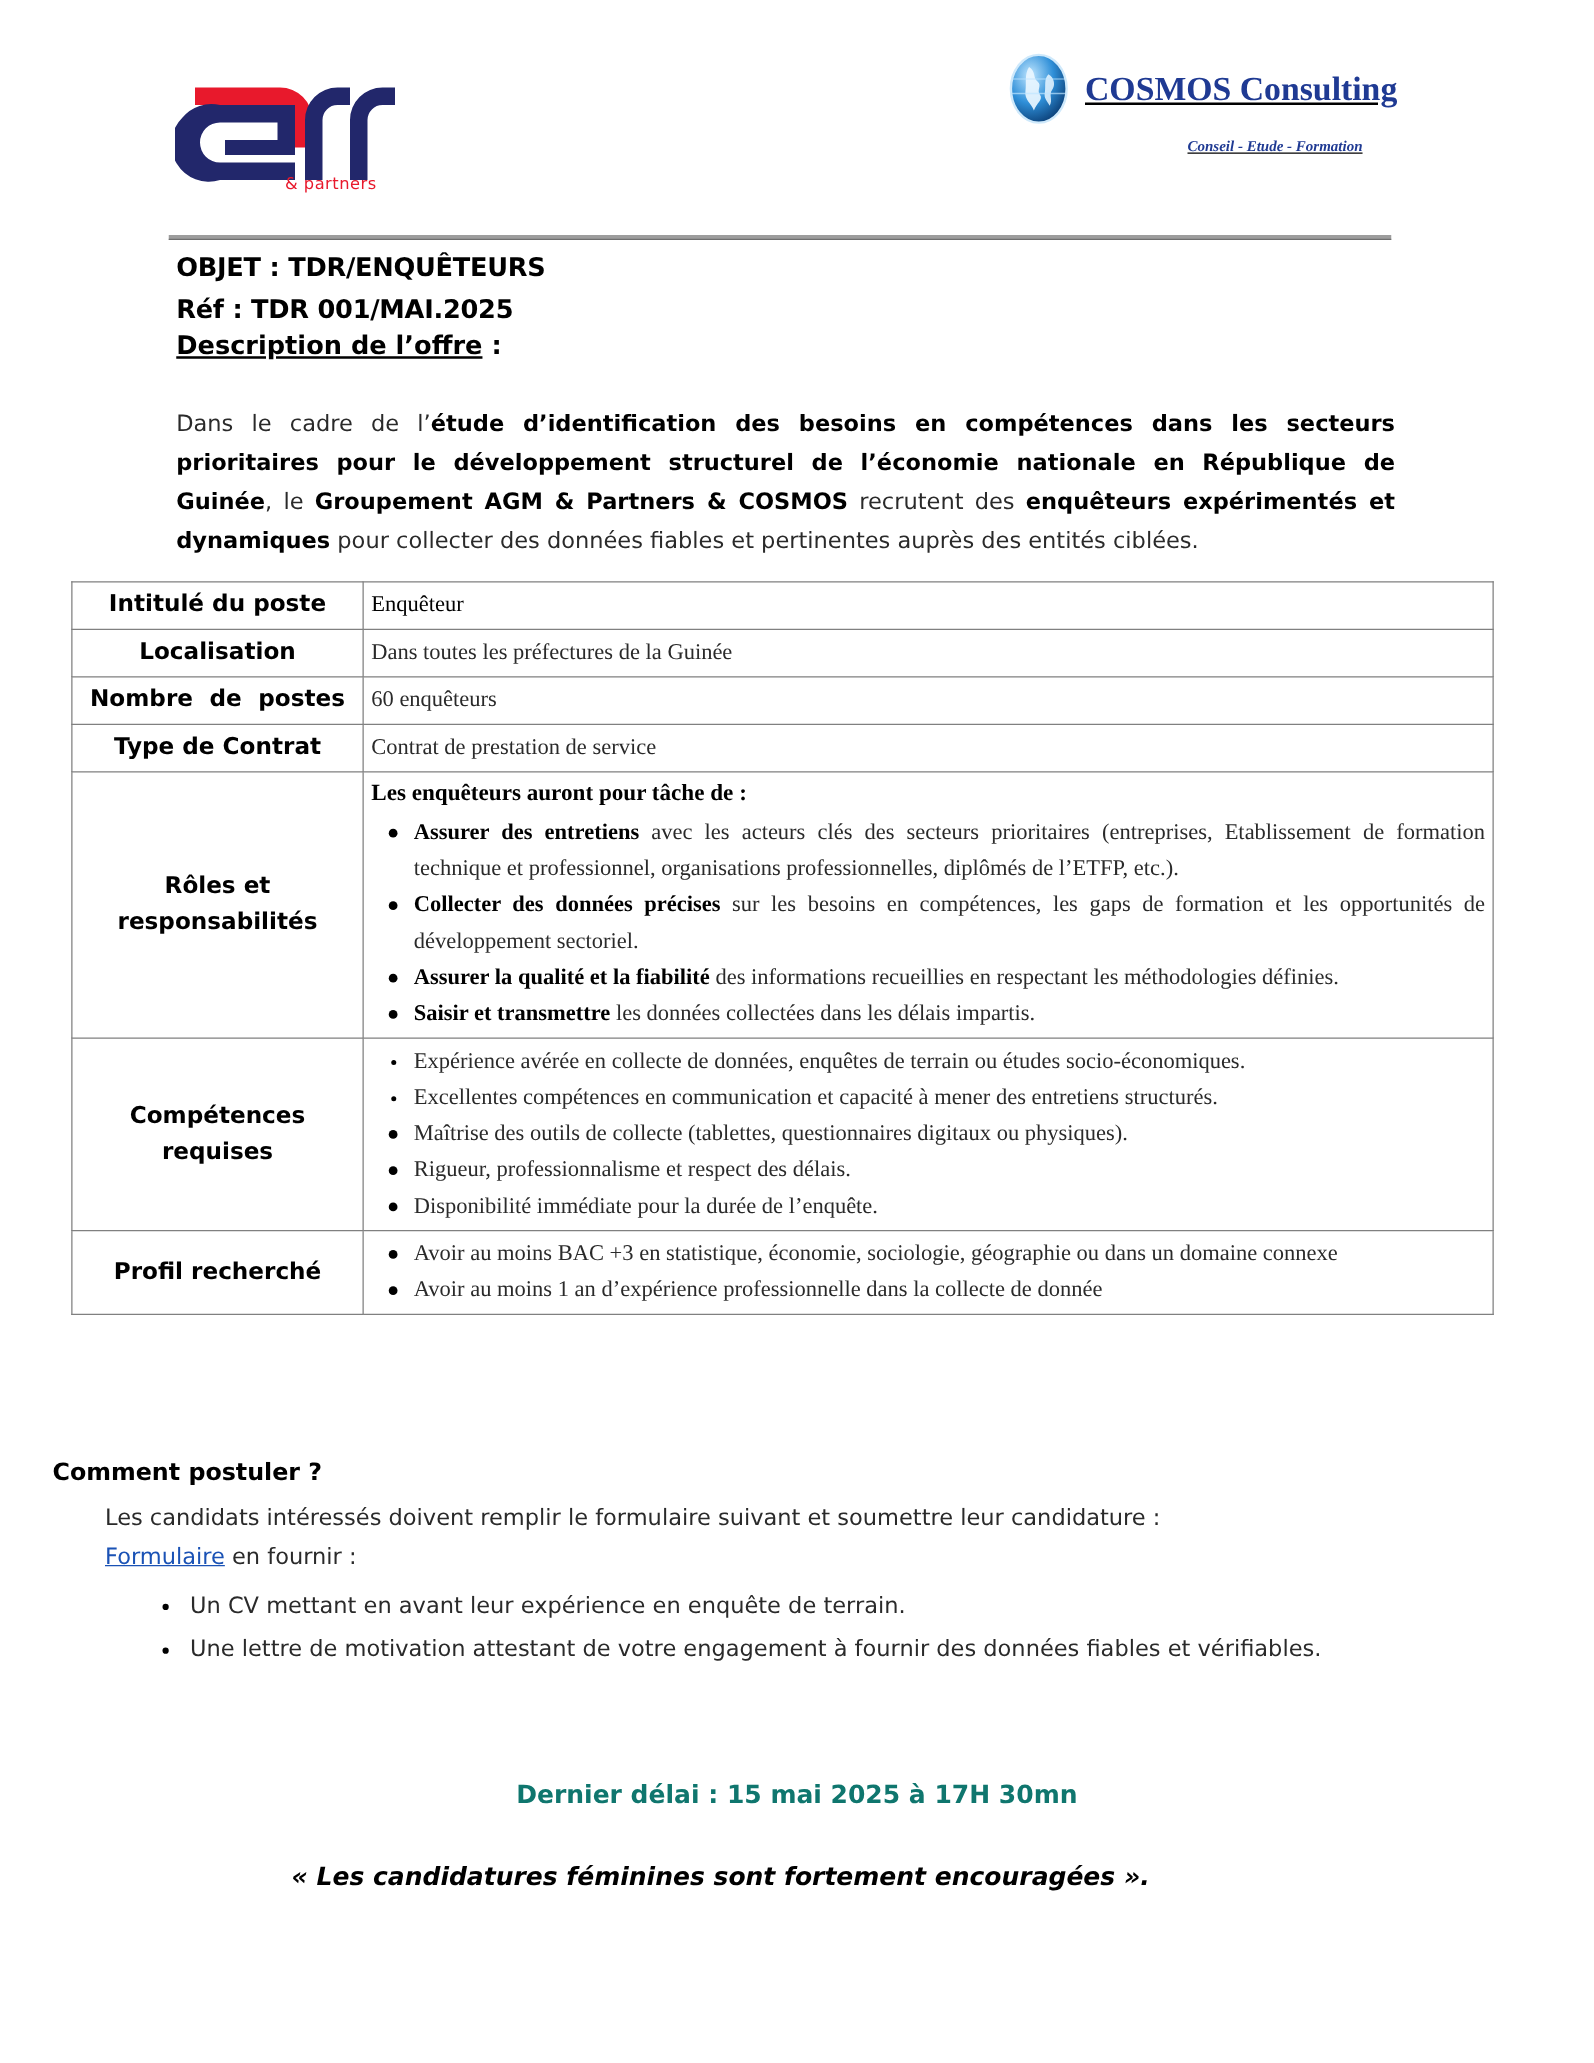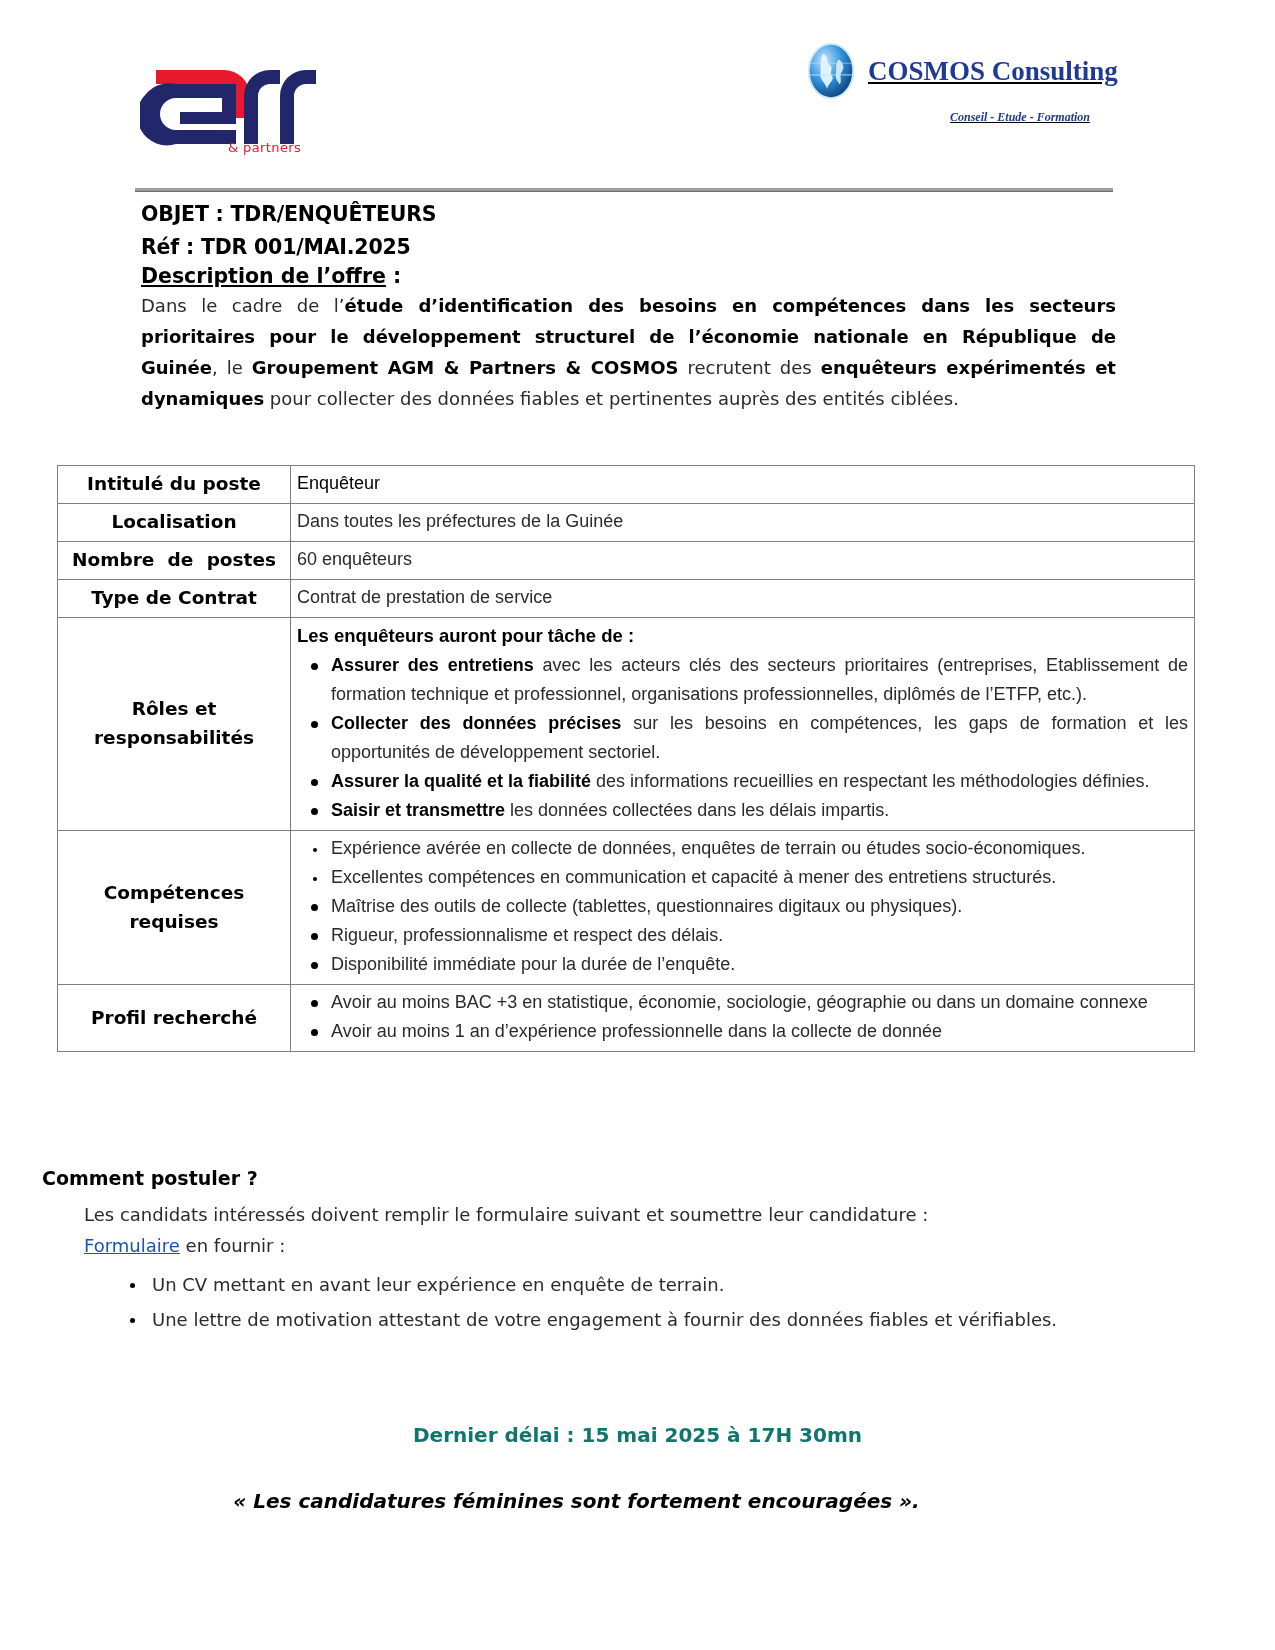--- a/index.html
+++ b/index.html
@@ -118,21 +118,21 @@
     font-size: 20.5px;
     text-decoration: underline;
   }
   .lead-row .plain {
     font-family: "DejaVu Sans", sans-serif;
     font-weight: bold;
     font-size: 20.5px;
   }
 
   .intro {
-    margin: 2px 141px 0 141px;
+    margin: 36px 141px 0 141px;
     width: 975px;
     font-family: "DejaVu Sans", sans-serif;
     font-size: 18px;
     line-height: 31px;
     text-align: justify;
     color: #2a2a2a;
   }
   .intro b { color: #000; font-weight: bold; }
 
   
@@ -161,21 +161,21 @@
   td.lbl.justified {
     text-align: justify;
     text-align-last: justify;
     padding-left: 14px;
     padding-right: 14px;
   }
   td.lbl.vcenter {
     vertical-align: middle;
   }
   td.val {
-    font-family: Liberation Sans, sans-serif;
+    font-family: Liberation Serif, serif;
     font-size: 18px;
     line-height: 29px;
     color: #2a2a2a;
   }
   td.val.strong {
     color: #000;
   }
   .cell-title {
     font-weight: bold;
     color: #000;

